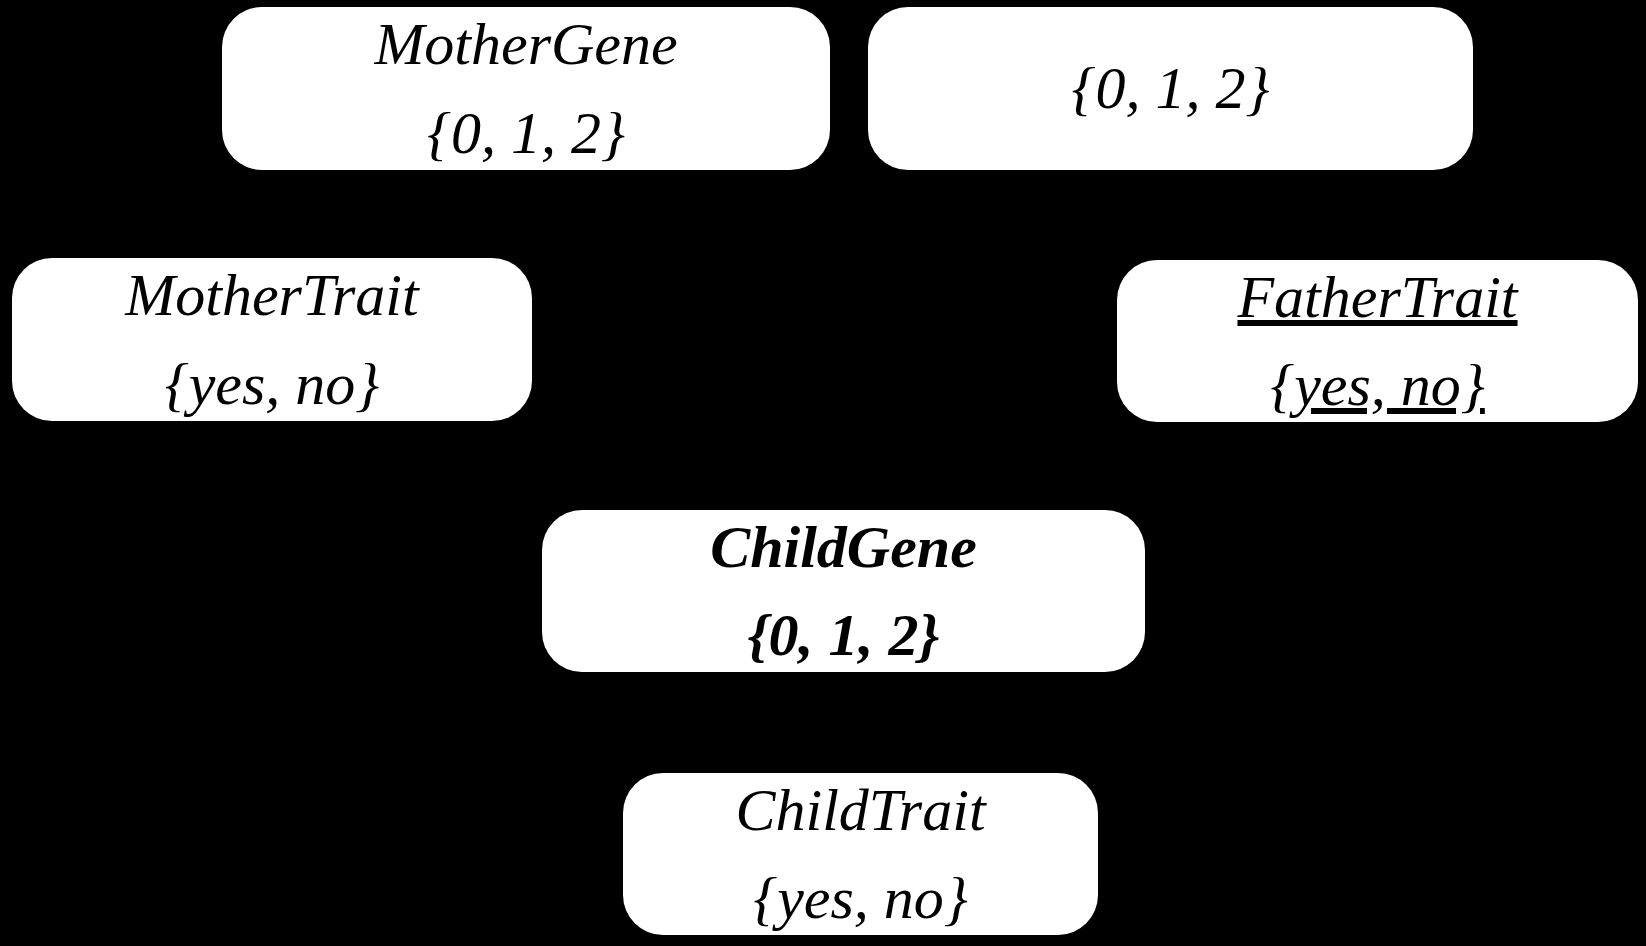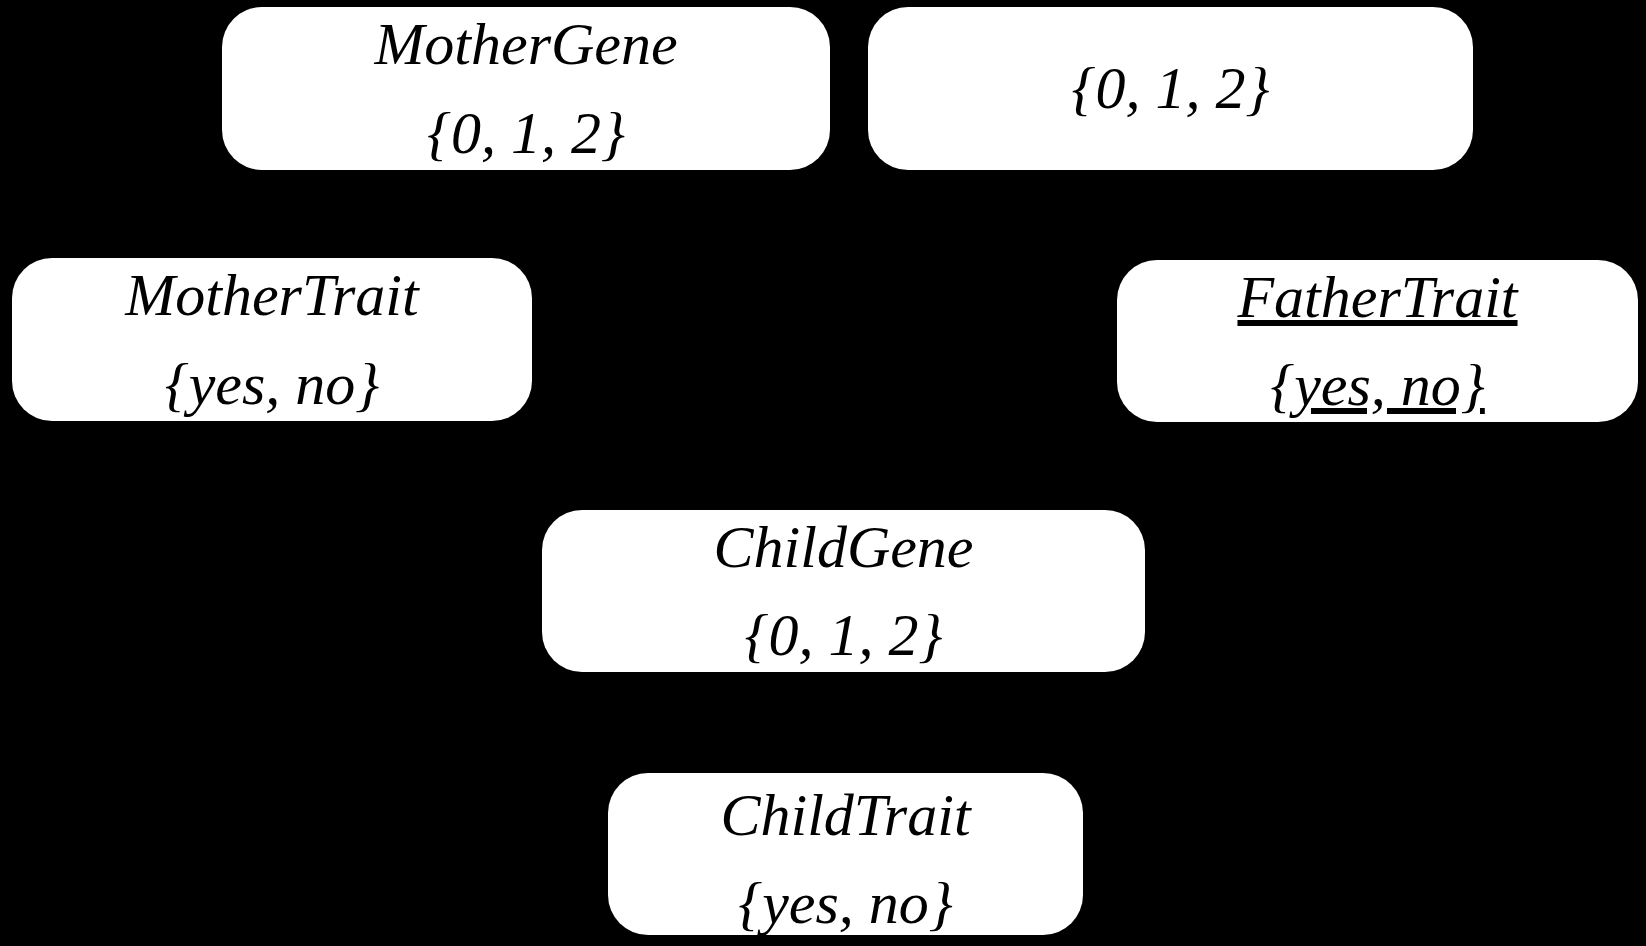--- a/index.html
+++ b/index.html
@@ -31,22 +31,22 @@
     gap: 24px;
   }
   .node-label, .node-values {
     white-space: nowrap;
   }
   
   #node-mother-gene  { left: 222px;  top: 7px;   width: 608px; height: 163px; }
   #node-father-gene  { left: 868px;  top: 7px;   width: 605px; height: 163px; }
   #node-mother-trait { left: 12px;   top: 258px; width: 520px; height: 163px; text-align: right; }
   #node-father-trait { left: 1117px; top: 260px; width: 521px; height: 162px; text-decoration: underline; }
-  #node-child-gene   { left: 542px;  top: 510px; width: 603px; height: 162px; }
-  #node-child-trait  { left: 608px;  top: 773px; width: 475px; height: 162px; justify-content: flex-end; }
+  #node-child-gene   { left: 542px;  top: 510px; width: 603px; height: 162px; font-weight: bold; }
+  #node-child-trait  { left: 623px;  top: 773px; width: 475px; height: 162px; }
 </style>
 </head>
 <body>
 
 <div class="stage">
 
   <div class="node" id="node-mother-gene">
     <div class="node-label">MotherGene</div>
     <div class="node-values">{0, 1, 2}</div>
   </div>

